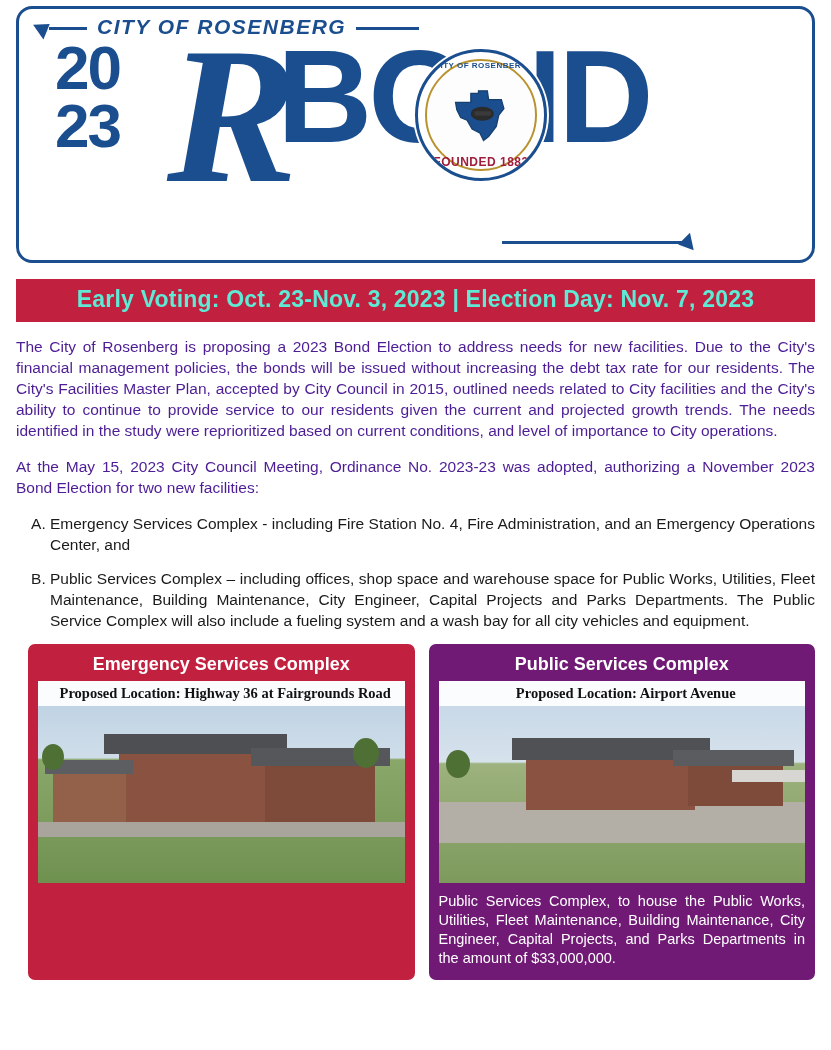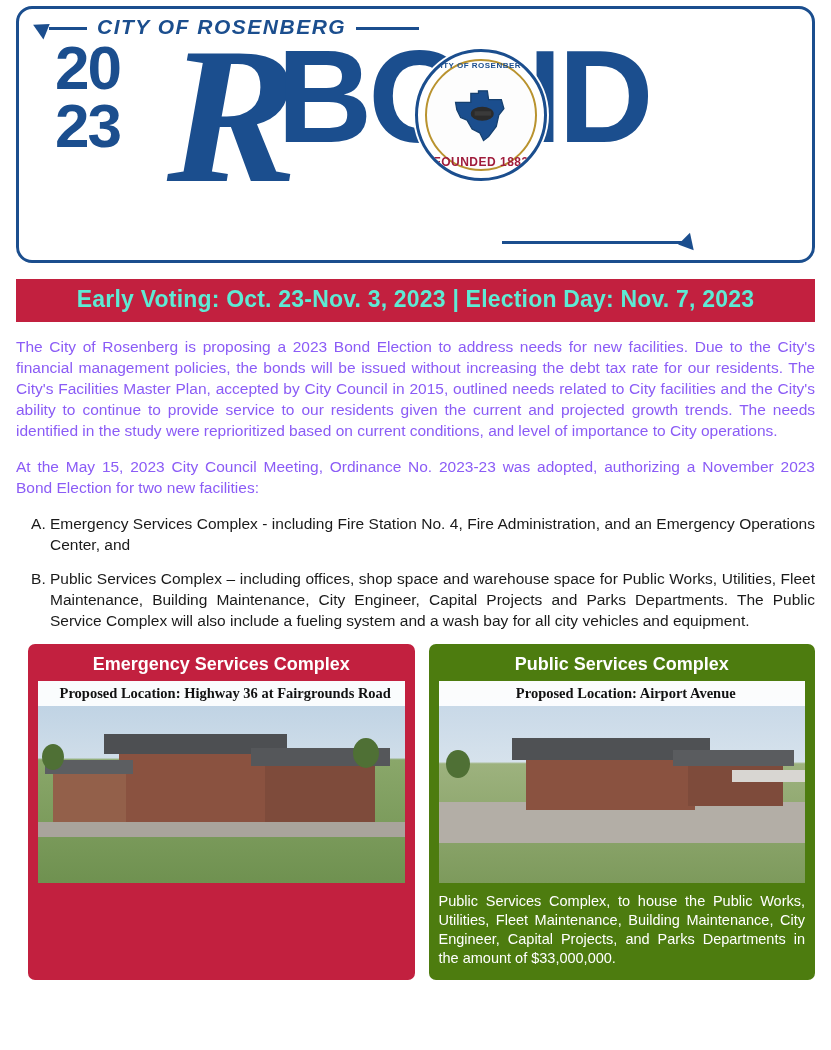--- a/index.html
+++ b/index.html
@@ -188,21 +188,21 @@
     padding: 7px 0 9px 0;
     letter-spacing: 0.2px;
   }
 
   
   .body-copy {
     margin-top: 14px;
     font-size: 15.5px;
     line-height: 21px;
     text-align: justify;
-    color: #8b5cf6;
+    color: #4c1d95;
   }
   .body-copy p { margin: 0 0 15px 0; }
 
   ol.props {
     margin: 0;
     padding-left: 34px;
     font-size: 15.5px;
     line-height: 21px;
     text-align: justify;
   }
@@ -216,21 +216,21 @@
     padding-left: 12px;
   }
   .card {
     flex: 1 1 0;
     border-radius: 7px;
     padding: 8px 10px 12px 10px;
     box-sizing: border-box;
     color: #ffffff;
   }
   .card.red { background: #c2203f; }
-  .card.blue { background: #4d7c0f; }
+  .card.blue { background: #701a75; }
   .card-title {
     text-align: center;
     font-size: 18px;
     font-weight: bold;
     padding: 2px 0 6px 0;
   }
   .card-location {
     background: rgba(255,255,255,0.92);
     color: #111111;
     font-size: 14.5px;

